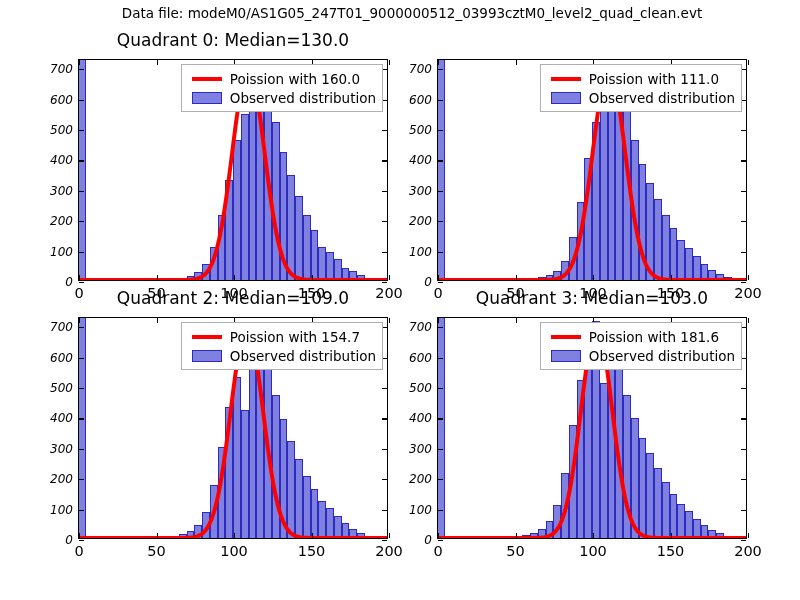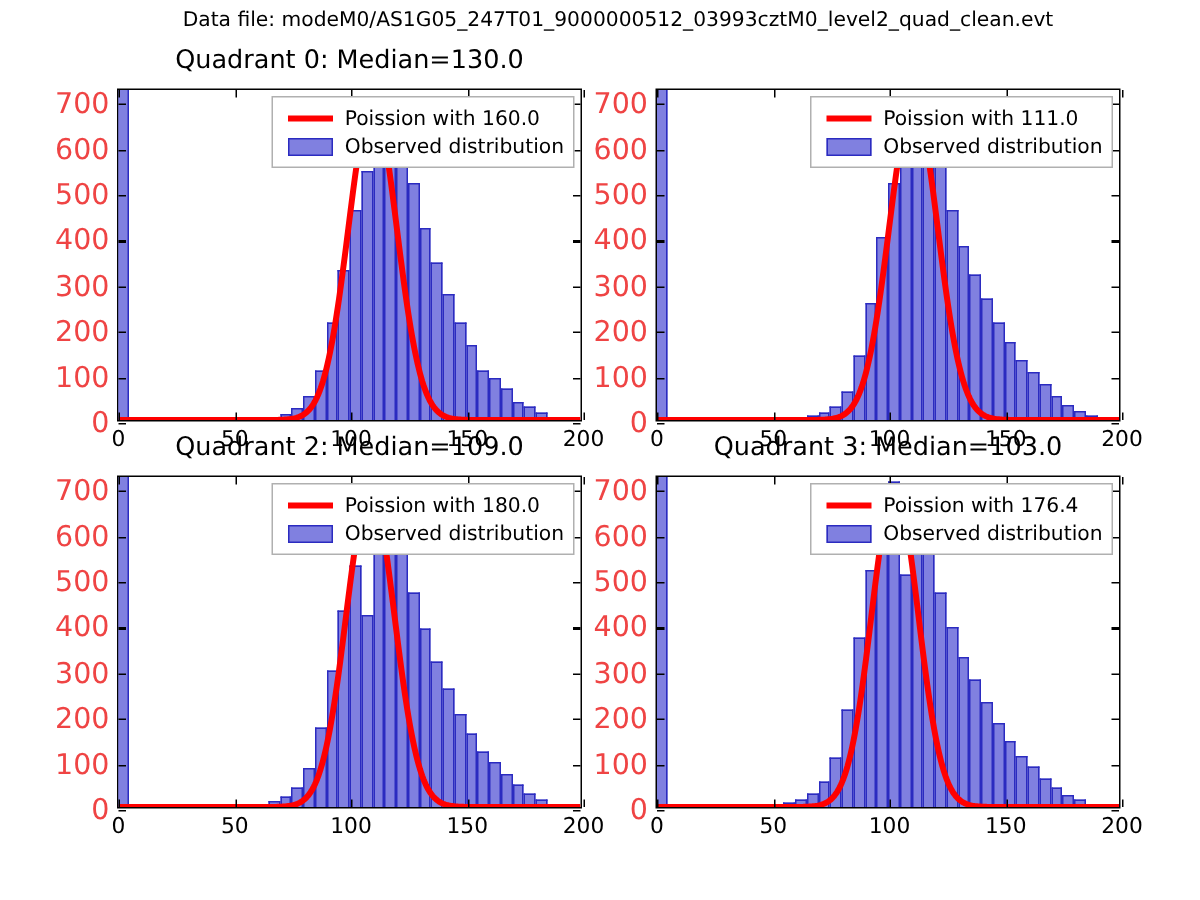--- a/index.html
+++ b/index.html
@@ -74,23 +74,24 @@
     left: 0; top: 0;
     width: 100%;
     height: 100%;
     pointer-events: none;
   }
   .ytick-label {
     position: absolute;
     right: 100%;
     margin-right: 6px;
     transform: translateY(-50%);
-    font-size: 19px;
-    color: #ef4444;
+    font-size: 12px;
+    color: #000000;
     white-space: nowrap;
+    font-style: italic;
   }
   .xtick-label {
     position: absolute;
     top: 100%;
     margin-top: 5px;
     transform: translateX(-50%);
     font-size: 14.5px;
     color: #000000;
     white-space: nowrap;
   }
@@ -420,21 +421,21 @@
           <div class="tick-x top" style="left: 232.5px;"></div>
           <div class="xtick-label" style="left: 232.5px;">150</div>
           <div class="tick-x" style="left: 310px;"></div>
           <div class="tick-x top" style="left: 310px;"></div>
           <div class="xtick-label" style="left: 310px;">200</div>
           <div class="legend" style="right: 4px; top: 4px;">
             <div class="legend-row">
               <div class="legend-swatch-wrap">
                 <div class="swatch-line" style="background: rgb(255, 0, 0);"></div>
               </div>
-              <div class="legend-label">Poission with 180.0</div>
+              <div class="legend-label">Poission with 154.7</div>
             </div>
             <div class="legend-row">
               <div class="legend-swatch-wrap">
                 <div class="swatch-patch" style="background: rgb(128, 128, 224); border-color: rgb(43, 43, 192);"></div>
               </div>
               <div class="legend-label">Observed distribution</div>
             </div>
           </div>
         </div>
       </div>
@@ -515,21 +516,21 @@
           <div class="tick-x top" style="left: 232.5px;"></div>
           <div class="xtick-label" style="left: 232.5px;">150</div>
           <div class="tick-x" style="left: 310px;"></div>
           <div class="tick-x top" style="left: 310px;"></div>
           <div class="xtick-label" style="left: 310px;">200</div>
           <div class="legend" style="right: 4px; top: 4px;">
             <div class="legend-row">
               <div class="legend-swatch-wrap">
                 <div class="swatch-line" style="background: rgb(255, 0, 0);"></div>
               </div>
-              <div class="legend-label">Poission with 176.4</div>
+              <div class="legend-label">Poission with 181.6</div>
             </div>
             <div class="legend-row">
               <div class="legend-swatch-wrap">
                 <div class="swatch-patch" style="background: rgb(128, 128, 224); border-color: rgb(43, 43, 192);"></div>
               </div>
               <div class="legend-label">Observed distribution</div>
             </div>
           </div>
         </div>
       </div>

